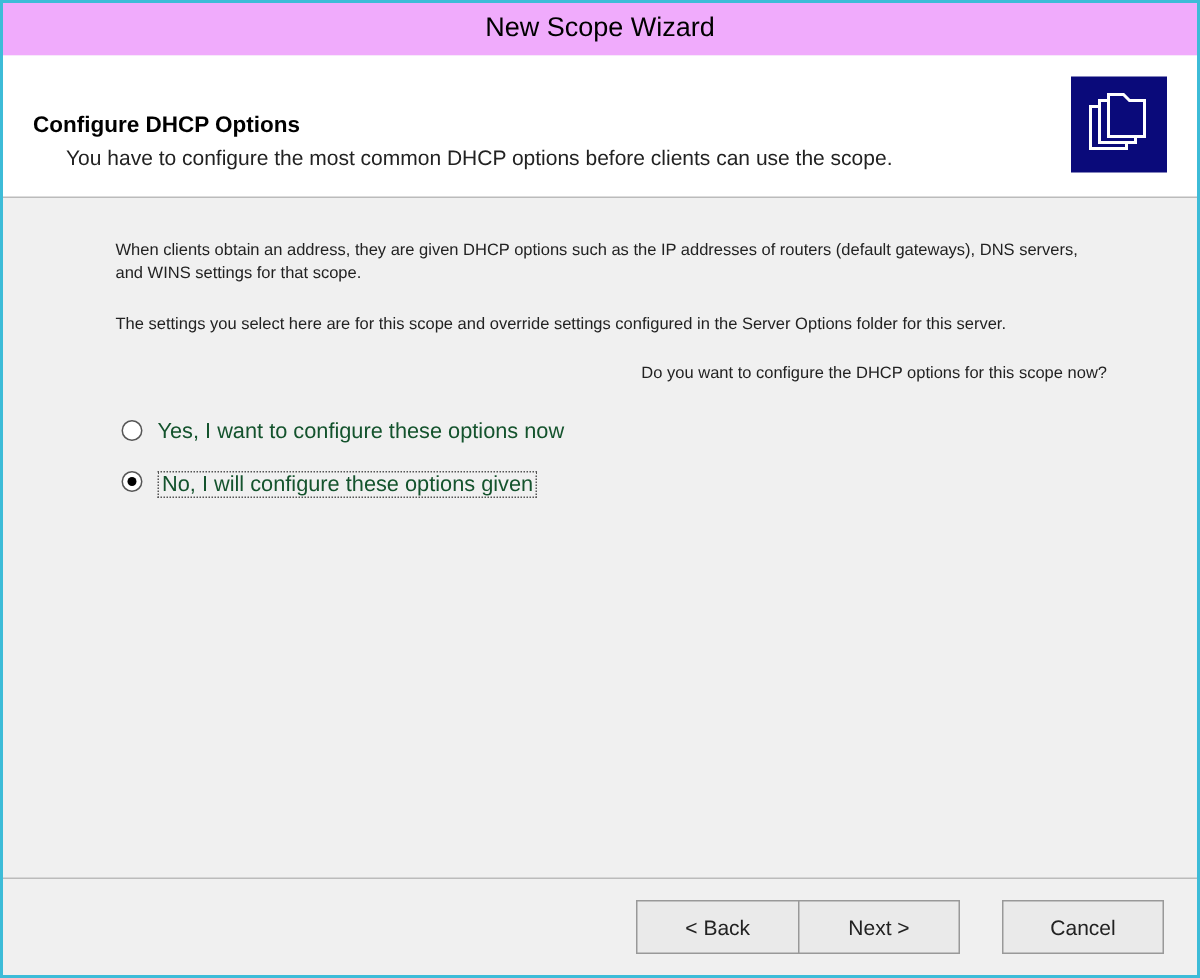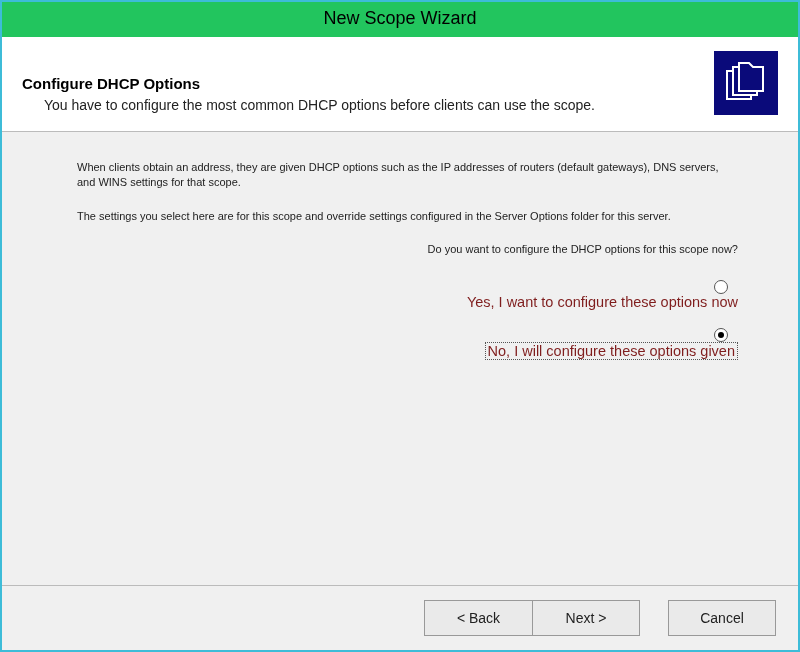--- a/index.html
+++ b/index.html
@@ -16,21 +16,21 @@
     }
     .window {
       width: 800px;
       height: 652px;
       border: 2px solid #3dbcd8;
       background: #f0f0f0;
       display: flex;
       flex-direction: column;
     }
     .titlebar {
-      background: #22c55e;
+      background: #f0abfc;
       color: #000;
       text-align: center;
       font-size: 18px;
       padding: 6px 0 8px 0;
       font-weight: 400;
     }
     .header-panel {
       background: #fff;
       border-bottom: 1px solid #bbb;
       padding: 14px 20px 16px 20px;
@@ -76,26 +76,25 @@
     }
     .content p.question {
       margin-bottom: 22px;
       text-align: right;
     }
     .radio-group {
       padding-left: 4px;
     }
     .radio-row {
       display: flex;
-      align-items: flex-end;
+      align-items: flex-start;
       margin-bottom: 18px;
       font-size: 14.5px;
-      color: #7f1d1d;
+      color: #14532d;
       cursor: pointer;
-      flex-direction: column;
     }
     .radio {
       width: 14px;
       height: 14px;
       border: 1px solid #555;
       border-radius: 50%;
       margin-right: 10px;
       background: #fff;
       display: inline-flex;
       align-items: center;

